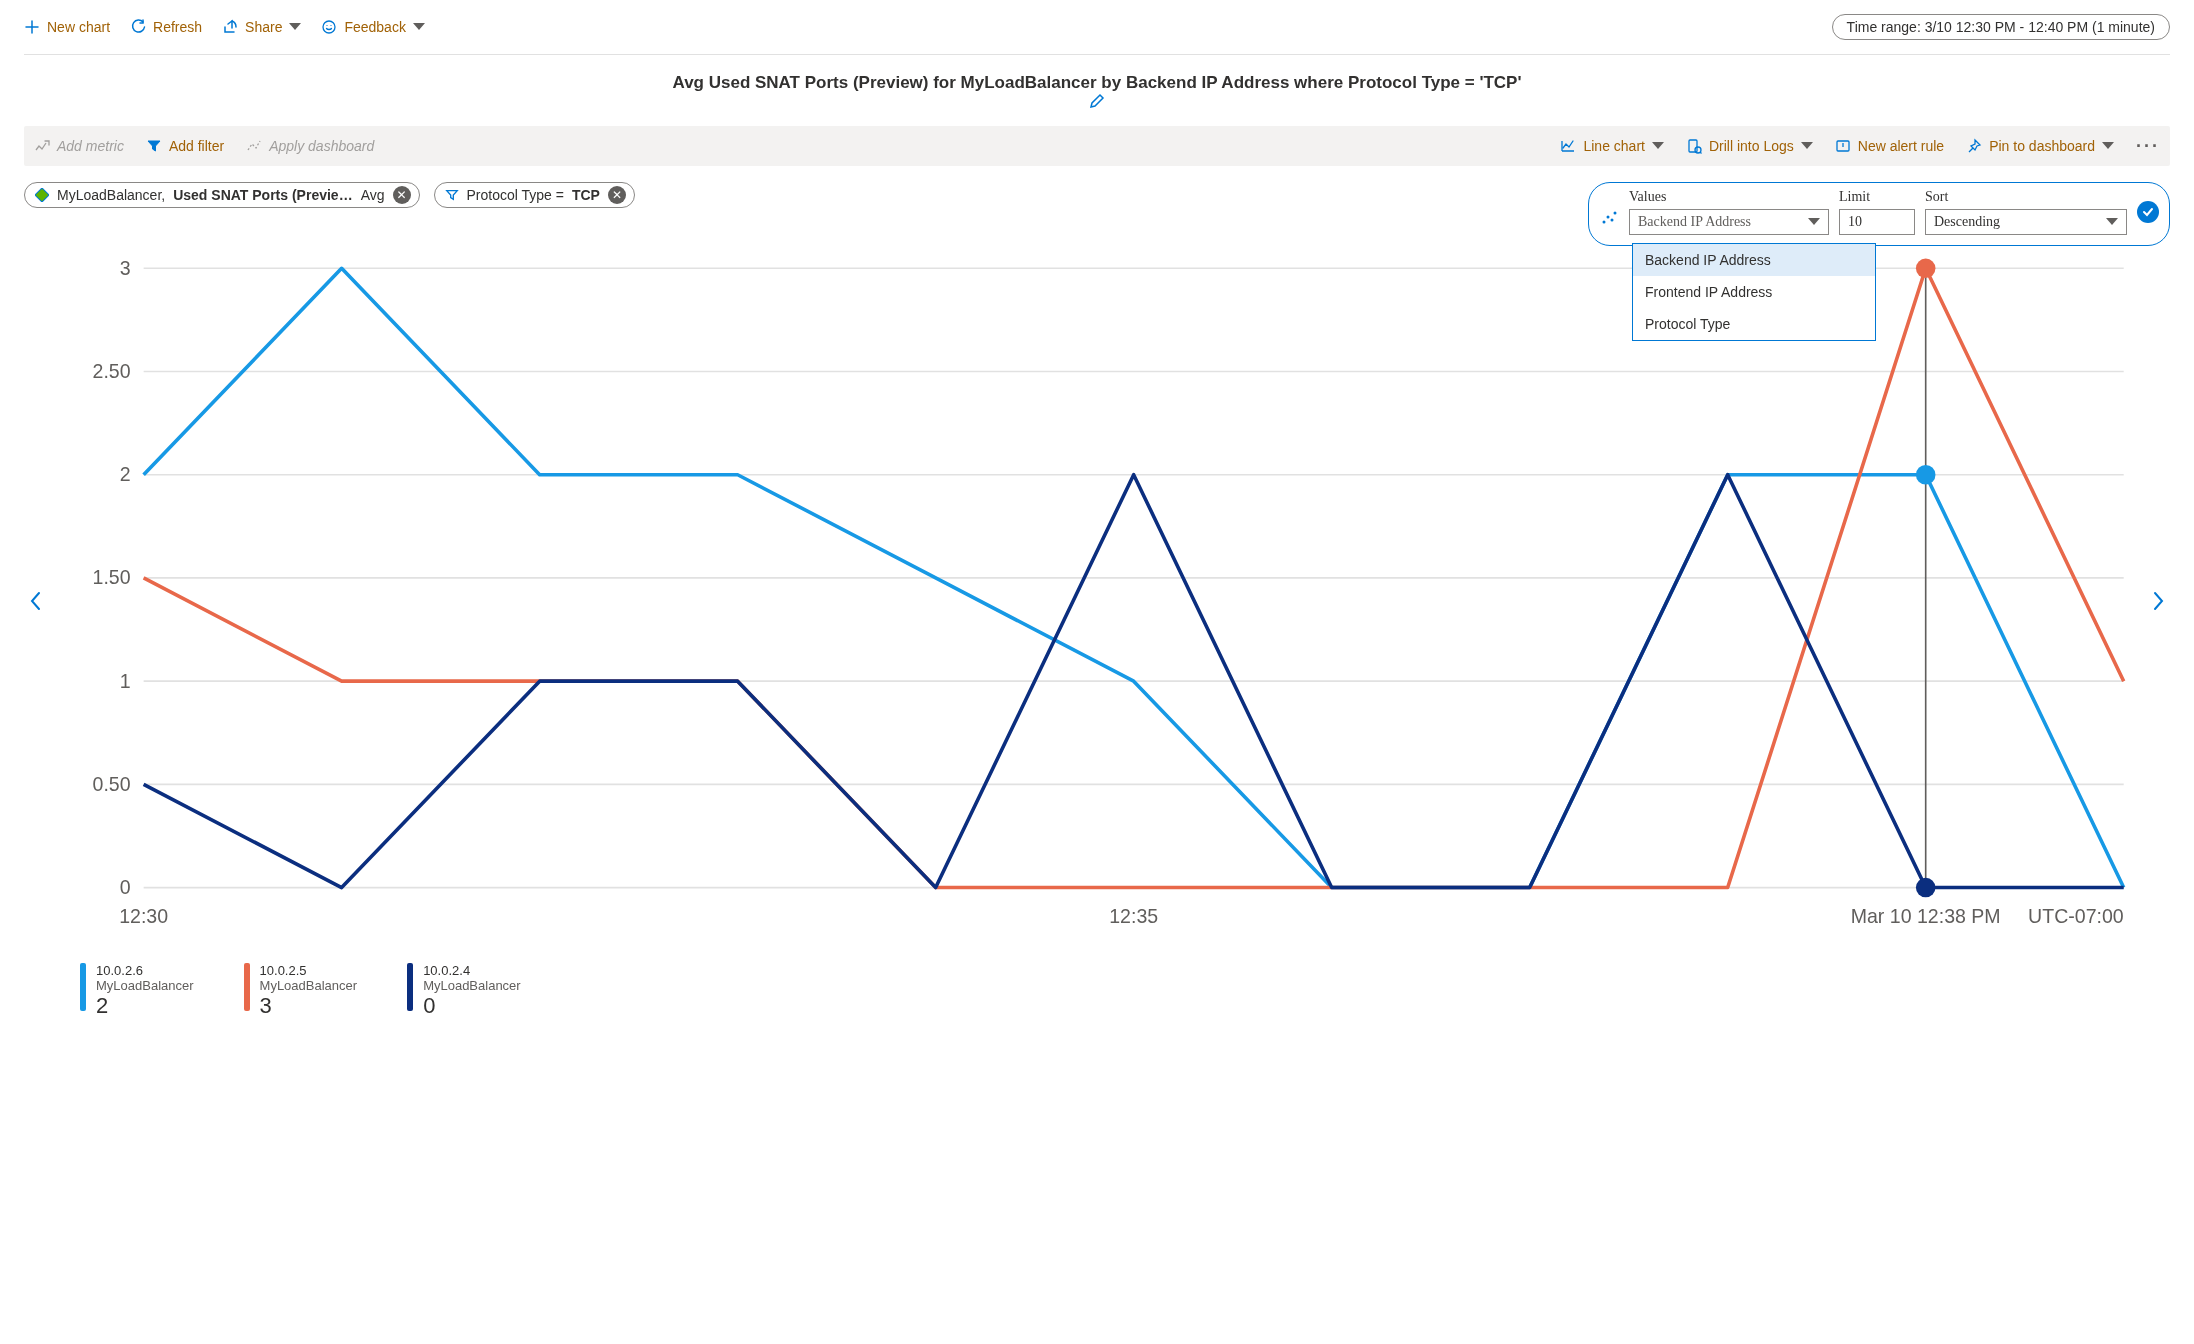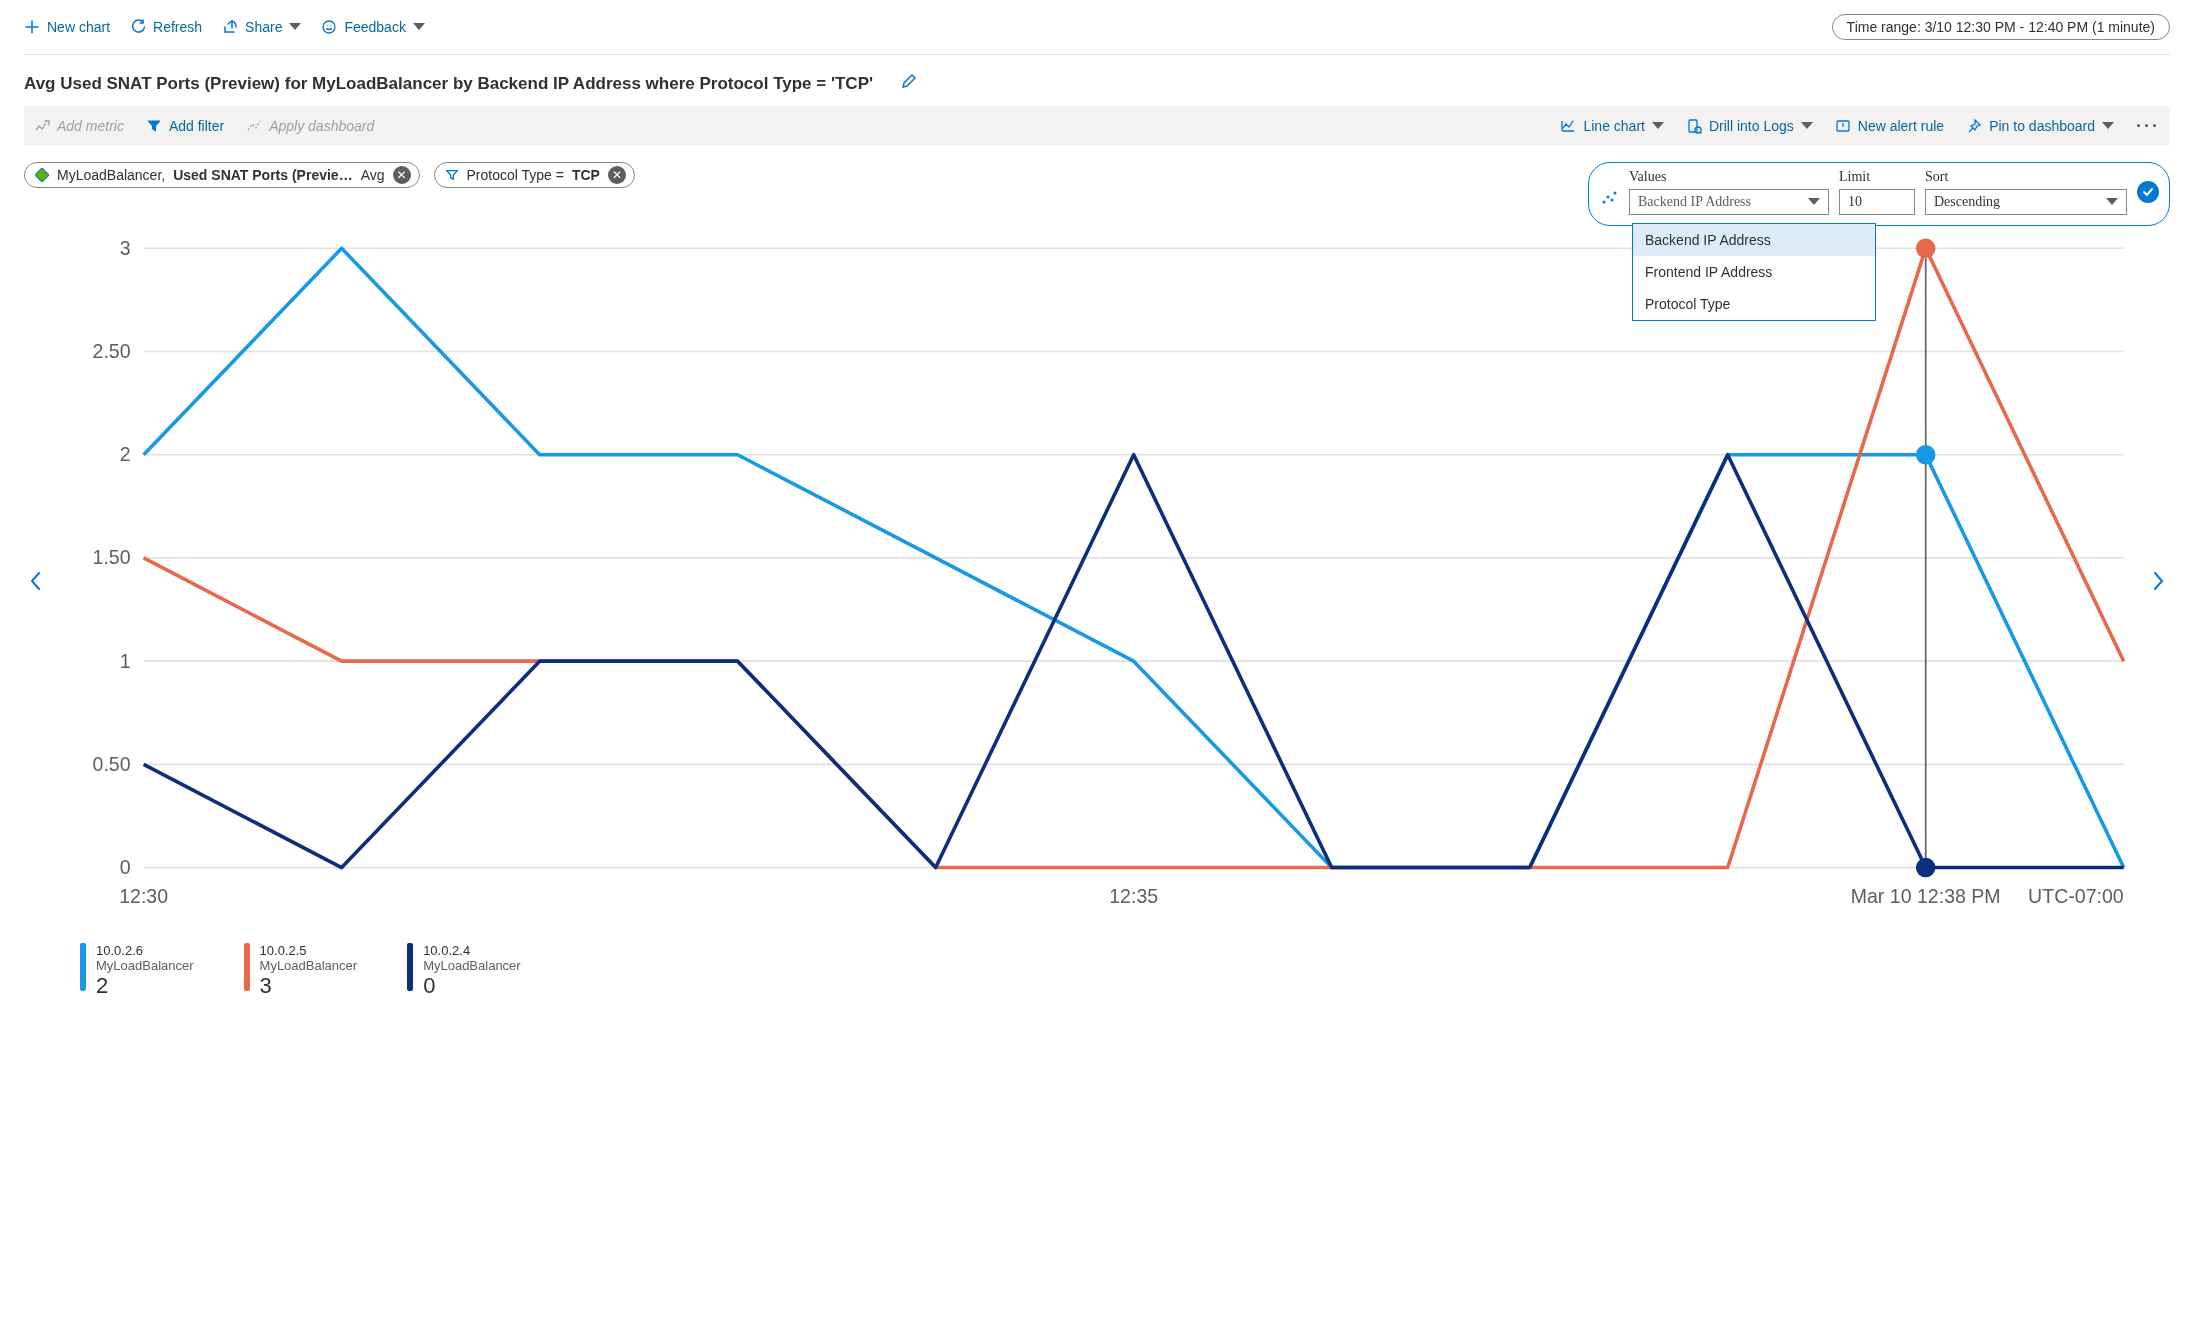--- a/index.html
+++ b/index.html
@@ -18,46 +18,47 @@
     gap: 20px;
     padding: 2px 0 14px 0;
     border-bottom: 1px solid #e1e1e1;
   }
   .topbar .btn, .chartbar .btn {
     display: inline-flex;
     align-items: center;
     gap: 7px;
     cursor: pointer;
     font-size: 14px;
-    color: #0369a1;
+    color: #a16207;
   }
   .topbar .icon, .chartbar .icon, .pill .icon { display:inline-flex; align-items:center; }
   .topbar .icon svg, .chartbar .icon svg, .pill .icon svg { stroke: #0078d4; }
   .chev {
     width:12px; height:8px; display:inline-block;
     border-left:6px solid transparent; border-right:6px solid transparent;
     border-top:7px solid #605e5c;
   }
   .spacer { flex:1; }
   .timepill {
     border:1px solid #8a8886;
     border-radius: 14px;
     padding: 4px 14px;
     font-size: 14px;
     color: #323130;
     cursor: pointer;
     white-space: nowrap;
   }
   
   .titlerow {
-    display:flex; align-items:center; gap:28px;
+    display:flex; align-items:center; gap:0;
     margin: 18px 0 12px 0;
     font-size: 17px;
     font-weight: 600;
     color: #323130;
+    flex-direction: column;
   }
   
   .chartbar {
     display:flex; align-items:center; gap:22px;
     background:#f3f2f1;
     padding: 4px 10px;
     border-radius:2px;
     height:40px;
   }
   .chartbar .btn.disabled { color:#a19f9d; cursor:default;font-style:italic; }

